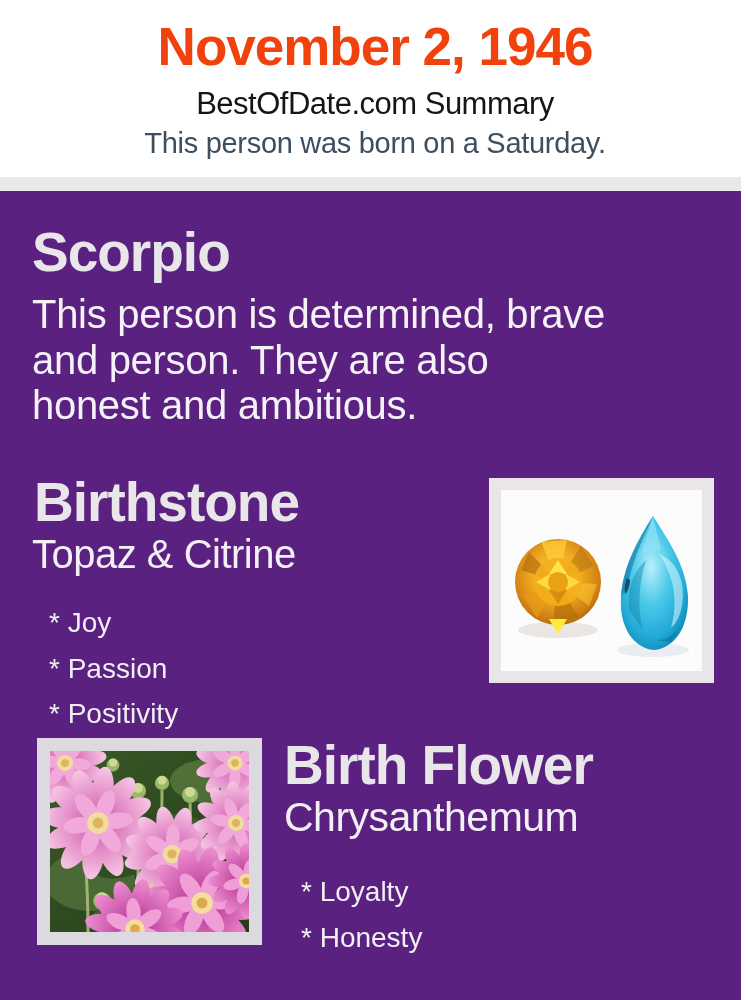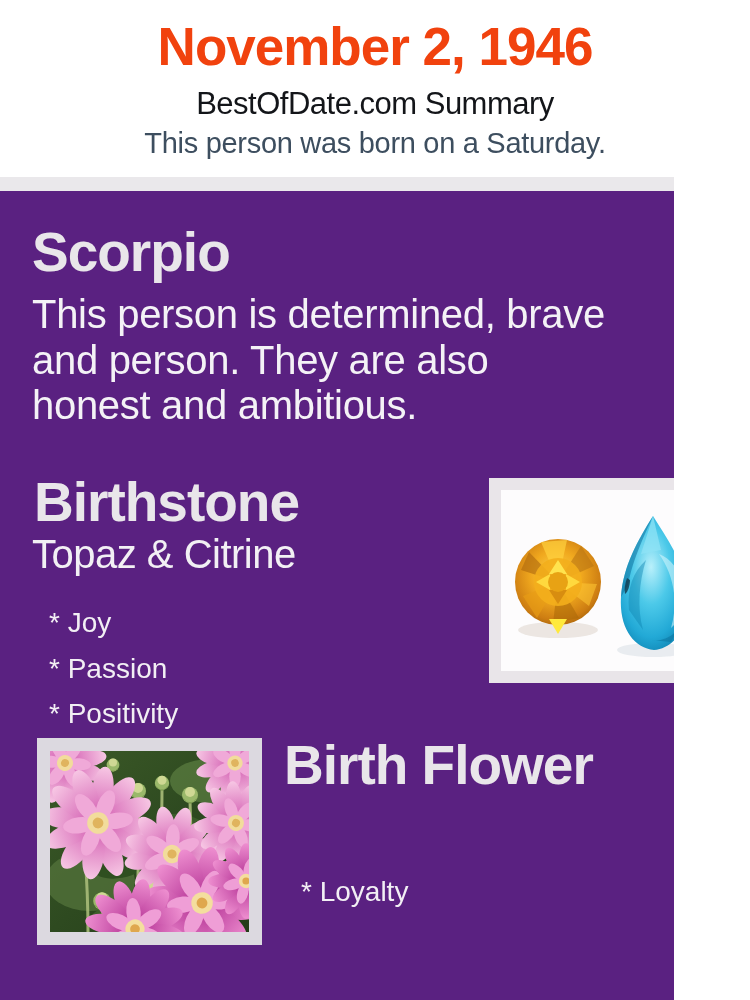--- a/index.html
+++ b/index.html
@@ -1,16 +1,16 @@
 <!DOCTYPE html>
 <html><head>
 <meta charset="utf-8">
 <style>
   html,body{margin:0;padding:0;background:#ffffff;}
-  .page{position:relative;width:674px;height:1000px;overflow:hidden;
+  .page{position:relative;width:741px;height:1000px;overflow:hidden;
         font-family:"Liberation Sans","DejaVu Sans",sans-serif;background:#7dd3fc;}
   
   .header{position:absolute;left:0;top:0;width:750px;height:177px;background:#ffffff;}
   .date-title{position:absolute;left:0;top:16px;width:750px;text-align:center;
               font-size:53px;font-weight:bold;letter-spacing:-1px;color:#f1420e;margin:0;}
   .site-summary{position:absolute;left:0;top:86px;width:750px;text-align:center;
               font-size:31px;color:#131519;letter-spacing:-0.5px;}
   .day-note{position:absolute;left:0;top:127px;width:750px;text-align:center;
               font-size:29px;color:#3d4e5f;letter-spacing:-0.3px;}
   
@@ -52,22 +52,24 @@
 
     <h2 class="h-big" style="left:34px;top:281px;">Birthstone</h2>
     <div class="sub-big" style="left:32px;top:340px;">Topaz &amp; Citrine</div>
     <ul class="traits" style="left:32px;top:392px;">
       <li>* Joy</li>
       <li>* Passion</li>
       <li>* Positivity</li>
     </ul>
 
     <h2 class="h-big" style="left:284px;top:544px;">Birth Flower</h2>
+    <div class="sub-big" style="left:284px;top:603px;font-size:41px;">Chrysanthemum</div>
     <ul class="traits" style="left:284px;top:661px;line-height:46px;">
       <li>* Loyalty</li>
+      <li>* Honesty</li>
     </ul>
   </div>
 
   <div class="photo-card gem-card">
     <svg viewBox="0 0 201 181">
       <defs>
         <radialGradient id="topazG" cx="48%" cy="42%" r="65%">
           <stop offset="0%" stop-color="#ffd84a"></stop>
           <stop offset="45%" stop-color="#f0a81e"></stop>
           <stop offset="80%" stop-color="#cd7d12"></stop>

